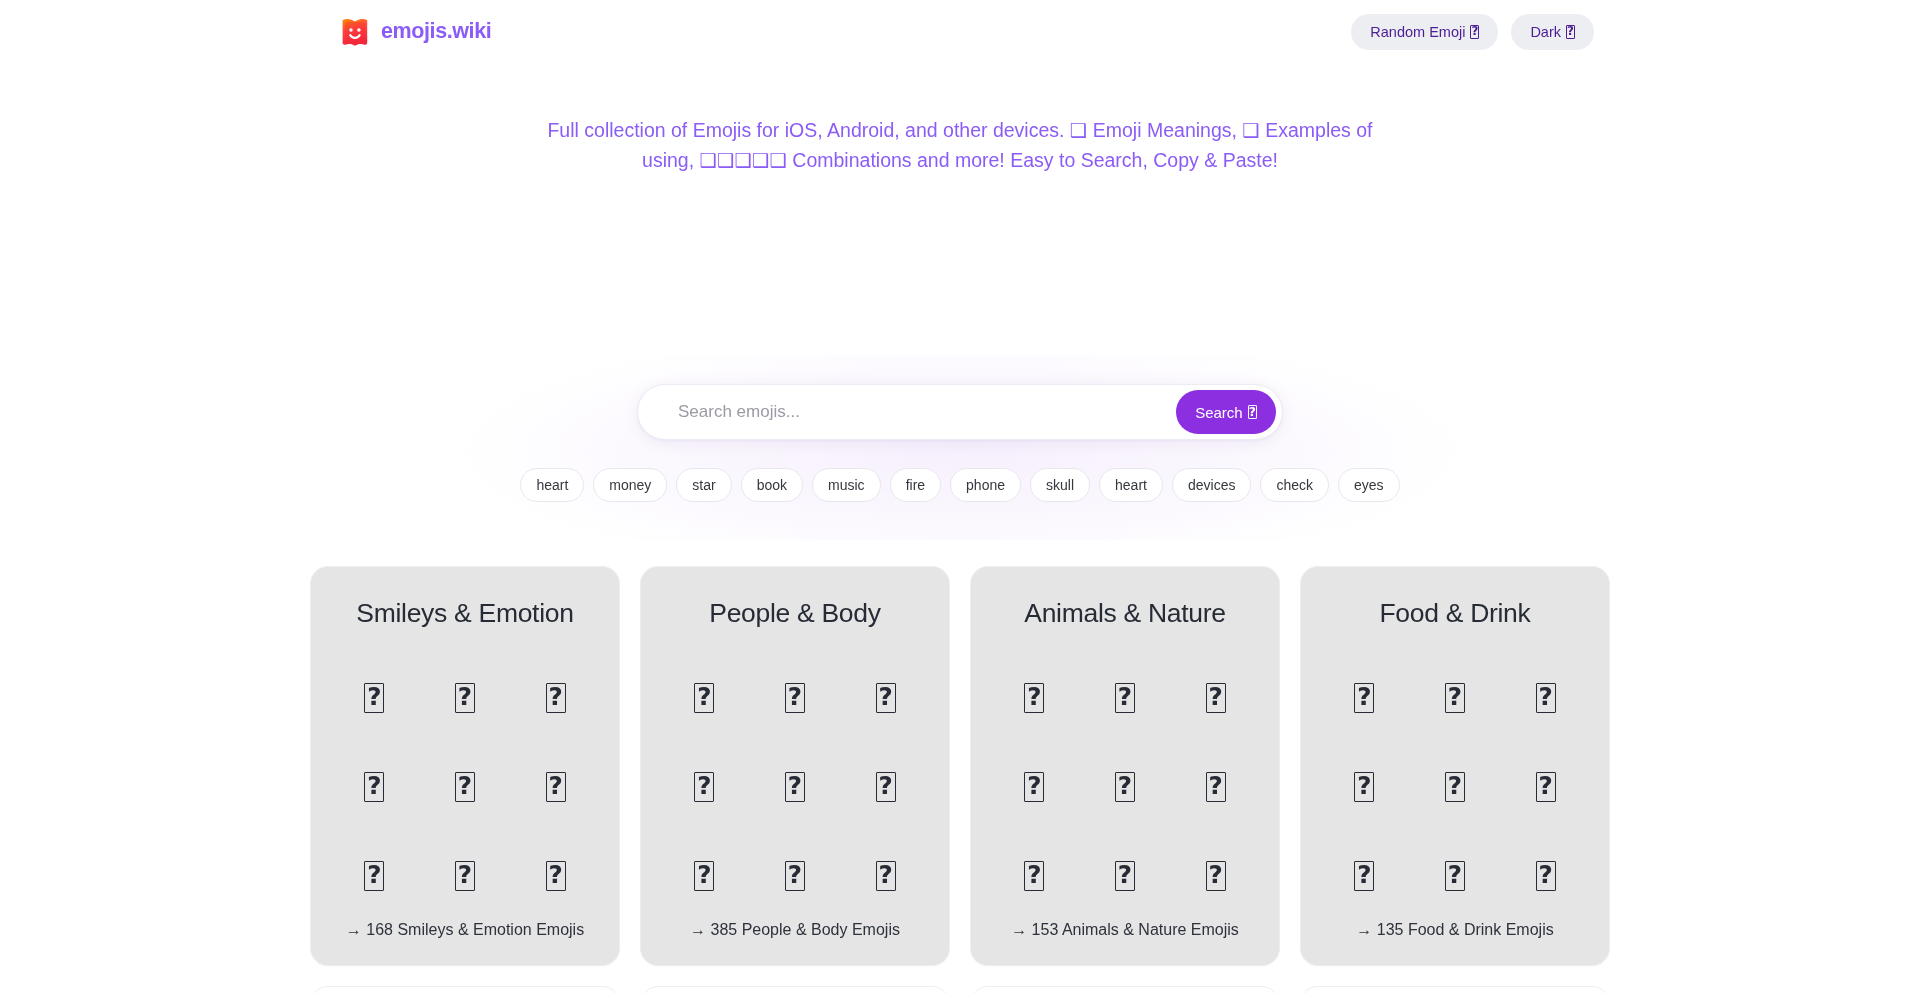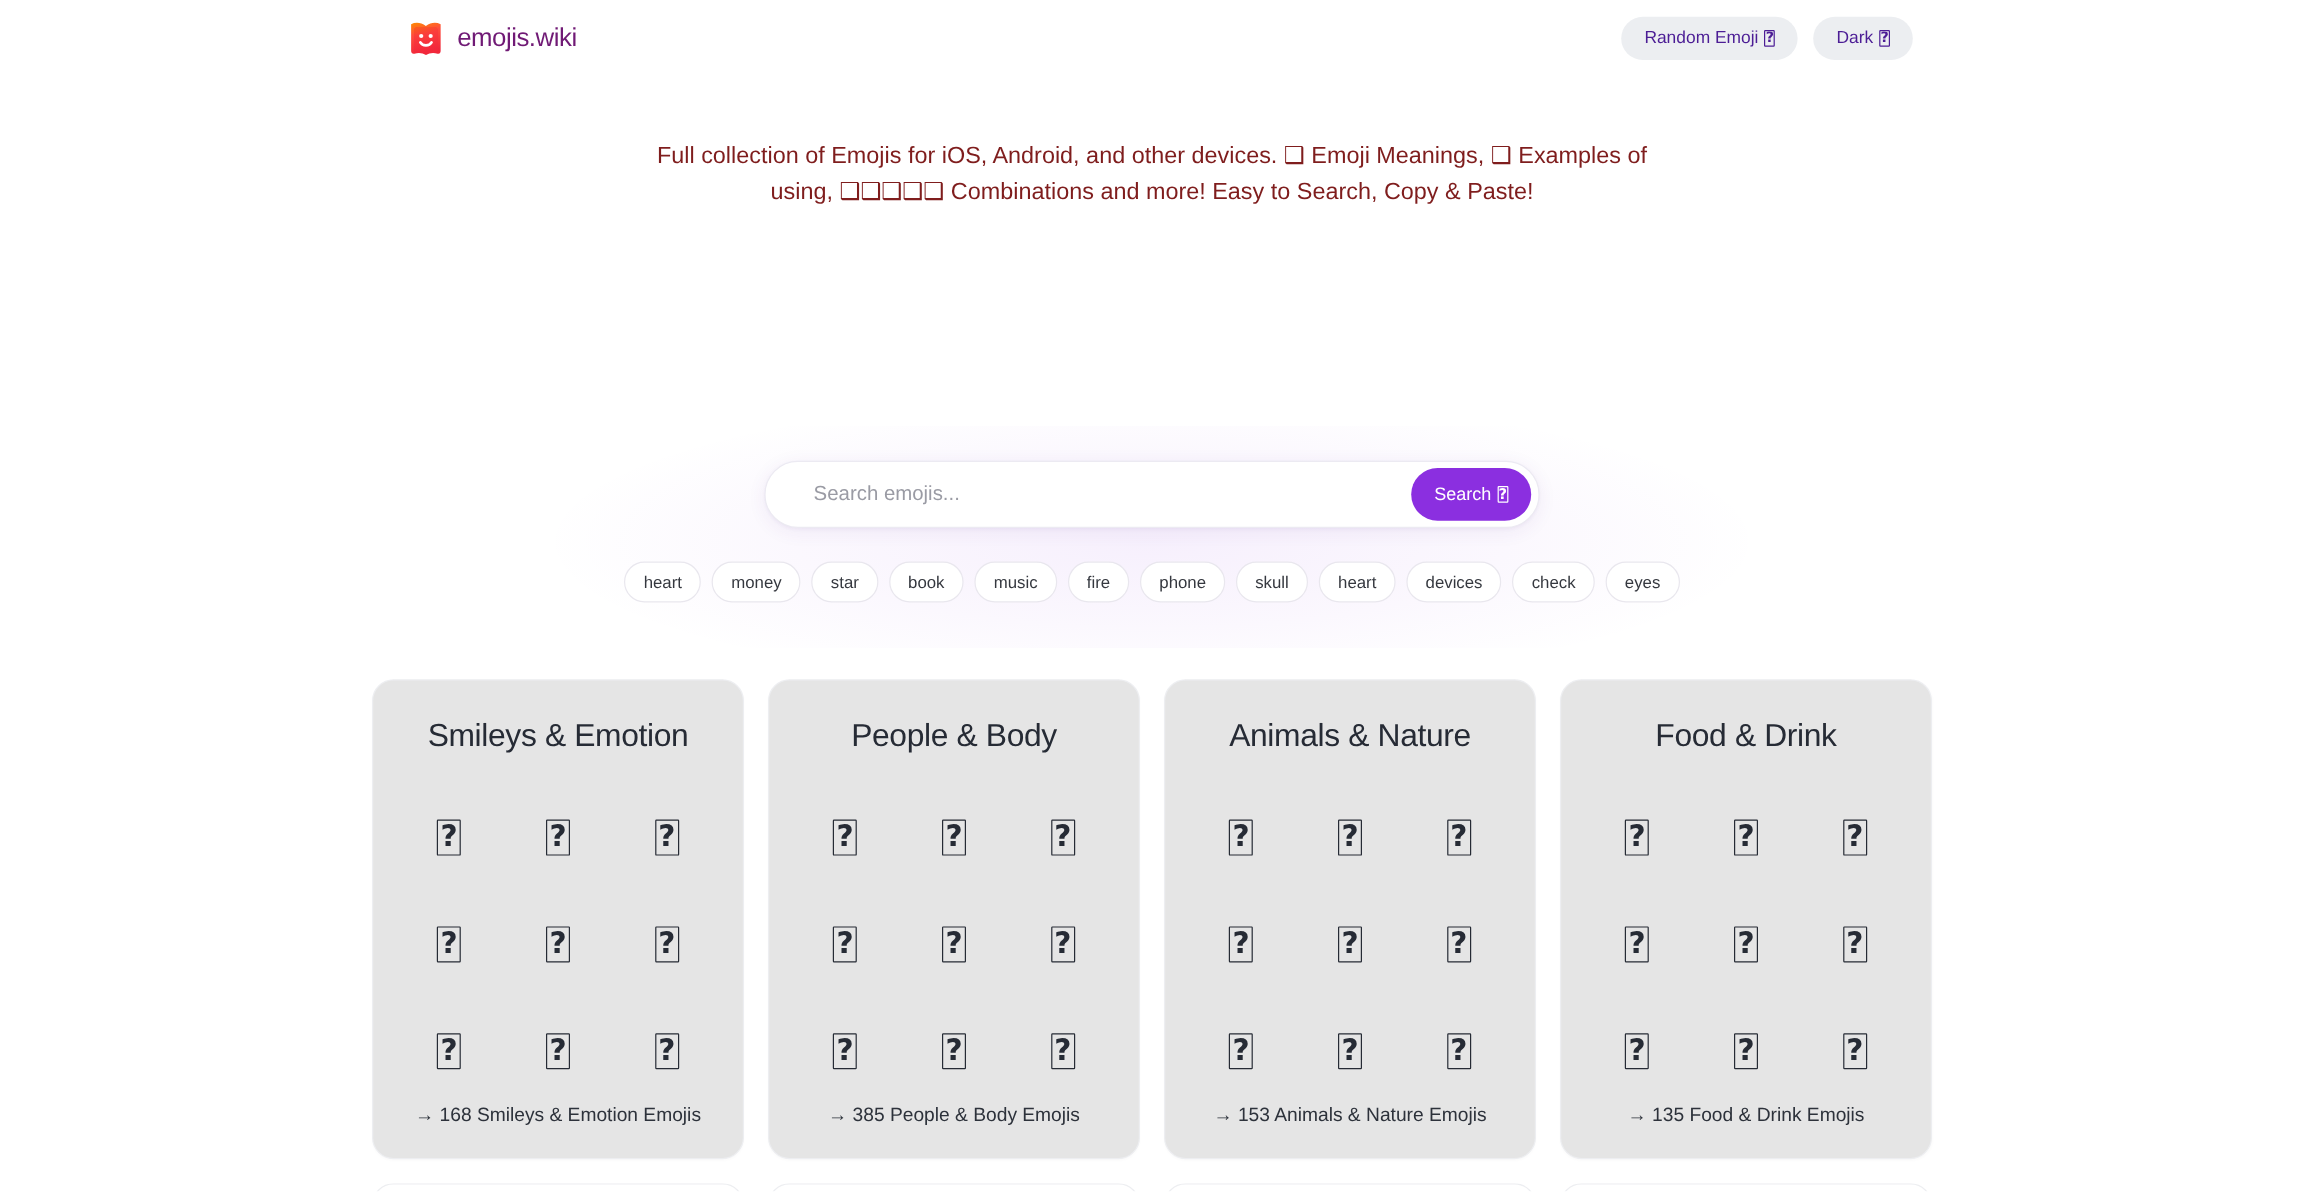--- a/index.html
+++ b/index.html
@@ -45,23 +45,23 @@
 
   .brand-mark {
     width: 30px;
     height: 31px;
     flex: 0 0 30px;
     display: block;
   }
 
   .brand-name {
     font-size: 21.5px;
-    font-weight: 400;
+    font-weight: 700;
     letter-spacing: -0.4px;
-    color: #701a75;
+    color: #8b5cf6;
     line-height: 1;
     white-space: nowrap;
   }
 
   .header-actions {
     display: flex;
     align-items: center;
     gap: 13px;
     margin-right: 290px;
   }
@@ -123,21 +123,21 @@
     letter-spacing: -1.6px;
     color: #8b2fe0;
   }
 
   .hero-sub {
     margin: 52px auto 0;
     max-width: 840px;
     font-size: 19.5px;
     line-height: 1.52;
     font-weight: 400;
-    color: #7f1d1d;
+    color: #8b5cf6;
   }
 
   
   .search-zone {
     position: absolute;
     top: 355px;
     left: 50%;
     transform: translateX(-50%);
     width: 1020px;
     height: 185px;

